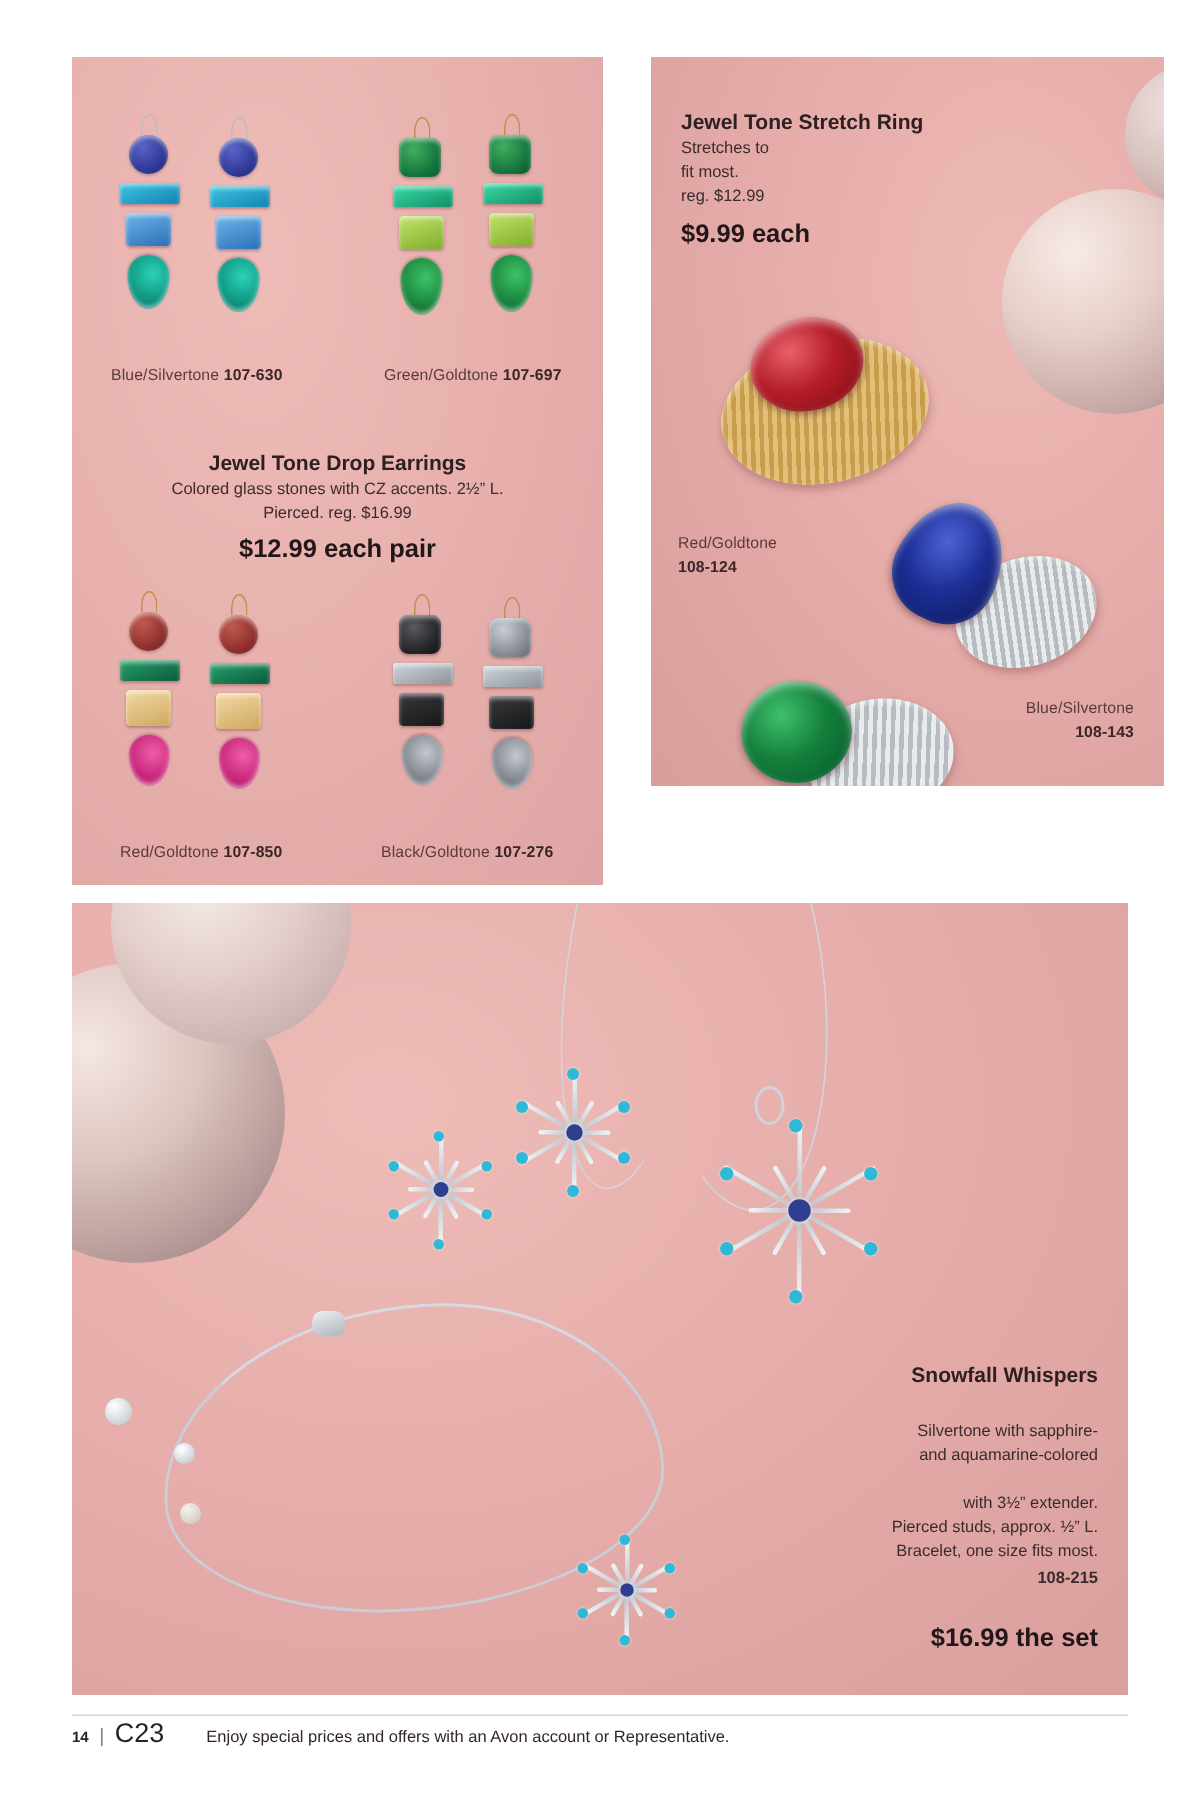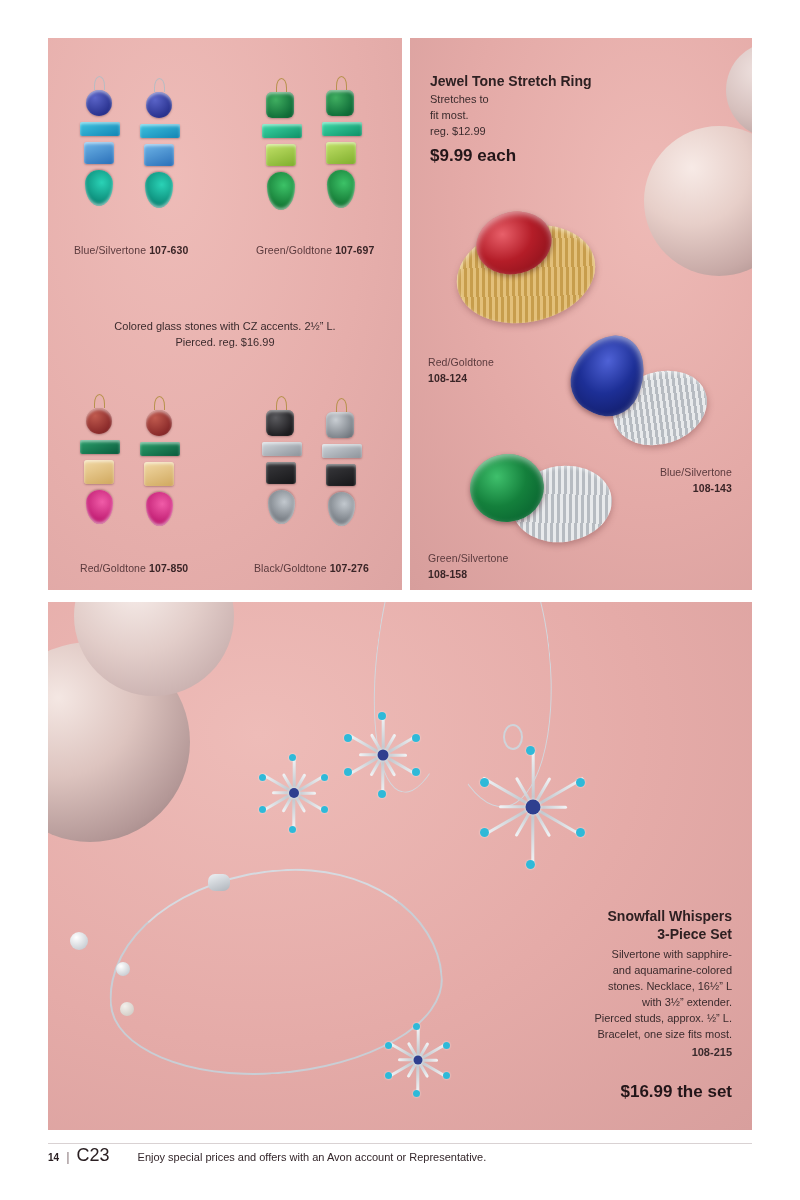--- a/index.html
+++ b/index.html
@@ -28,22 +28,22 @@
     position: absolute;
     background: #e8b2b0;
     overflow: hidden;
   }
   #panel-earrings {
     left: 48px; top: 38px;
     width: 354px; height: 552px;
     background: radial-gradient(ellipse at 35% 25%, #eebcb8 0%, #e6aeab 60%, #dda5a3 100%);
   }
   #panel-rings {
-    left: 410px; top: 38px;
-    width: 342px; height: 552px;
+    left: 434px; top: 38px;
+    width: 342px; height: 486px;
     background: radial-gradient(ellipse at 70% 30%, #eebab6 0%, #e4aaa7 55%, #d79e9c 100%);
   }
   #panel-set {
     left: 48px; top: 602px;
     width: 704px; height: 528px;
     background: radial-gradient(ellipse at 30% 25%, #eebcb8 0%, #e5aba8 55%, #d89f9d 100%);
   }
 
   
   .cap {
@@ -214,22 +214,24 @@
       <div class="stone s-sq" style="left:8px; top:68px; width:30px; height:22px; background:linear-gradient(160deg,#c3e26a,#7fae2c);"></div>
       <div class="stone s-sq" style="left:68px; top:66px; width:30px; height:22px; background:linear-gradient(160deg,#c3e26a,#7fae2c);"></div>
       <div class="stone s-pear" style="left:9px; top:96px; width:28px; height:38px; background:radial-gradient(circle at 40% 65%, #3cc267, #157a36 70%, #0d5f29);"></div>
       <div class="stone s-pear" style="left:69px; top:94px; width:28px; height:38px; background:radial-gradient(circle at 40% 65%, #3cc267, #157a36 70%, #0d5f29);"></div>
     </div>
     <div class="cap" style="left:208px; top:206px;">
       <span>Green/Goldtone</span>
       <b>107-697</b>
     </div>
 
+    <div class="hdr center" style="left:0; top:262px; width:354px;">Jewel Tone Drop Earrings</div>
     <div class="body-txt center" style="left:0; top:281px; width:354px;">Colored glass stones with CZ accents. 2½” L.</div>
     <div class="body-txt center" style="left:0; top:297px; width:354px;">Pierced. reg. $16.99</div>
+    <div class="price center" style="left:0; top:318px; width:354px;">$12.99 each pair</div>
 
     <div class="earpair" style="left:28px; top:356px; width:120px; height:160px;">
       <div class="hook" style="left:18px; top:0;"></div>
       <div class="hook" style="left:78px; top:2px;"></div>
       <div class="stone s-round" style="left:10px; top:14px; width:26px; height:26px; background:radial-gradient(circle at 35% 30%, #c05a4e, #8a2a2a 70%, #6d1f20);"></div>
       <div class="stone s-round" style="left:70px; top:16px; width:26px; height:26px; background:radial-gradient(circle at 35% 30%, #c05a4e, #8a2a2a 70%, #6d1f20);"></div>
       <div class="stone s-bar" style="left:4px; top:46px; width:40px; height:14px; background:linear-gradient(160deg,#2aa06b,#0a5a3c);"></div>
       <div class="stone s-bar" style="left:64px; top:48px; width:40px; height:14px; background:linear-gradient(160deg,#2aa06b,#0a5a3c);"></div>
       <div class="stone s-sq" style="left:8px; top:66px; width:30px; height:24px; background:linear-gradient(160deg,#f2d9a6,#d0a85e);"></div>
       <div class="stone s-sq" style="left:68px; top:68px; width:30px; height:24px; background:linear-gradient(160deg,#f2d9a6,#d0a85e);"></div>
@@ -417,24 +419,22 @@
       <div class="tip" style="left:33px; top:1px; width:7px; height:7px;"></div>
       <div class="tip" style="left:63px; top:20px; width:7px; height:7px;"></div>
       <div class="tip" style="left:63px; top:50px; width:7px; height:7px;"></div>
       <div class="tip" style="left:33px; top:68px; width:7px; height:7px;"></div>
       <div class="tip" style="left:5px; top:50px; width:7px; height:7px;"></div>
       <div class="tip" style="left:5px; top:20px; width:7px; height:7px;"></div>
     </div>
 
 
     <div class="hdr right" style="right:20px; top:306px; width:300px;">Snowfall Whispers</div>
-    <div class="hdr right" style="right:20px; top:324px; width:300px;">3-Piece Set</div>
     <div class="body-txt right" style="right:20px; top:345px; width:300px;">Silvertone with sapphire-</div>
     <div class="body-txt right" style="right:20px; top:361px; width:300px;">and aquamarine-colored</div>
-    <div class="body-txt right" style="right:20px; top:377px; width:300px;">stones. Necklace, 16½” L</div>
     <div class="body-txt right" style="right:20px; top:393px; width:300px;">with 3½” extender.</div>
     <div class="body-txt right" style="right:20px; top:409px; width:300px;">Pierced studs, approx. ½” L.</div>
     <div class="body-txt right" style="right:20px; top:425px; width:300px;">Bracelet, one size fits most.</div>
     <div class="body-txt right" style="right:20px; top:443px; width:300px; font-weight:bold;">108-215</div>
     <div class="price right" style="right:20px; top:480px; width:300px;">$16.99 the set</div>
   </div>
 
   <div class="ruleline" style="top:1143px;"></div>
   <div class="footer">
     <span class="pg">14</span>

